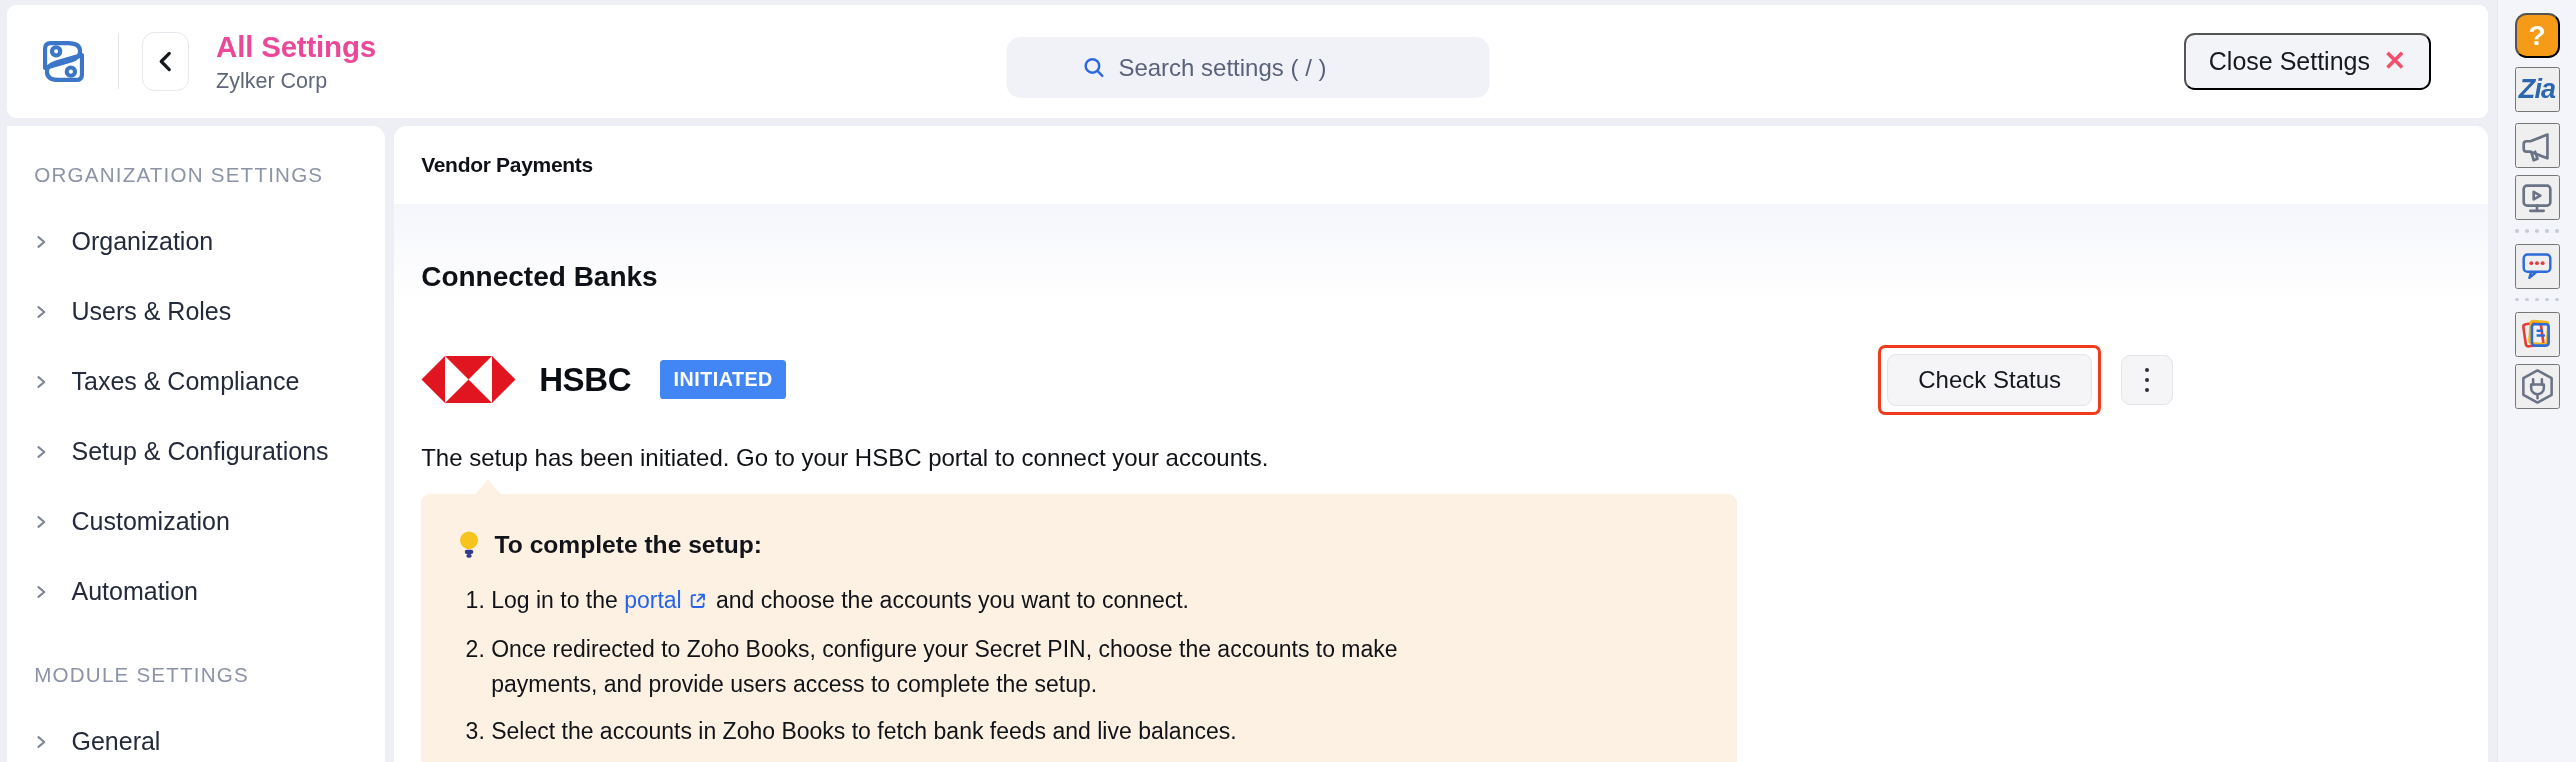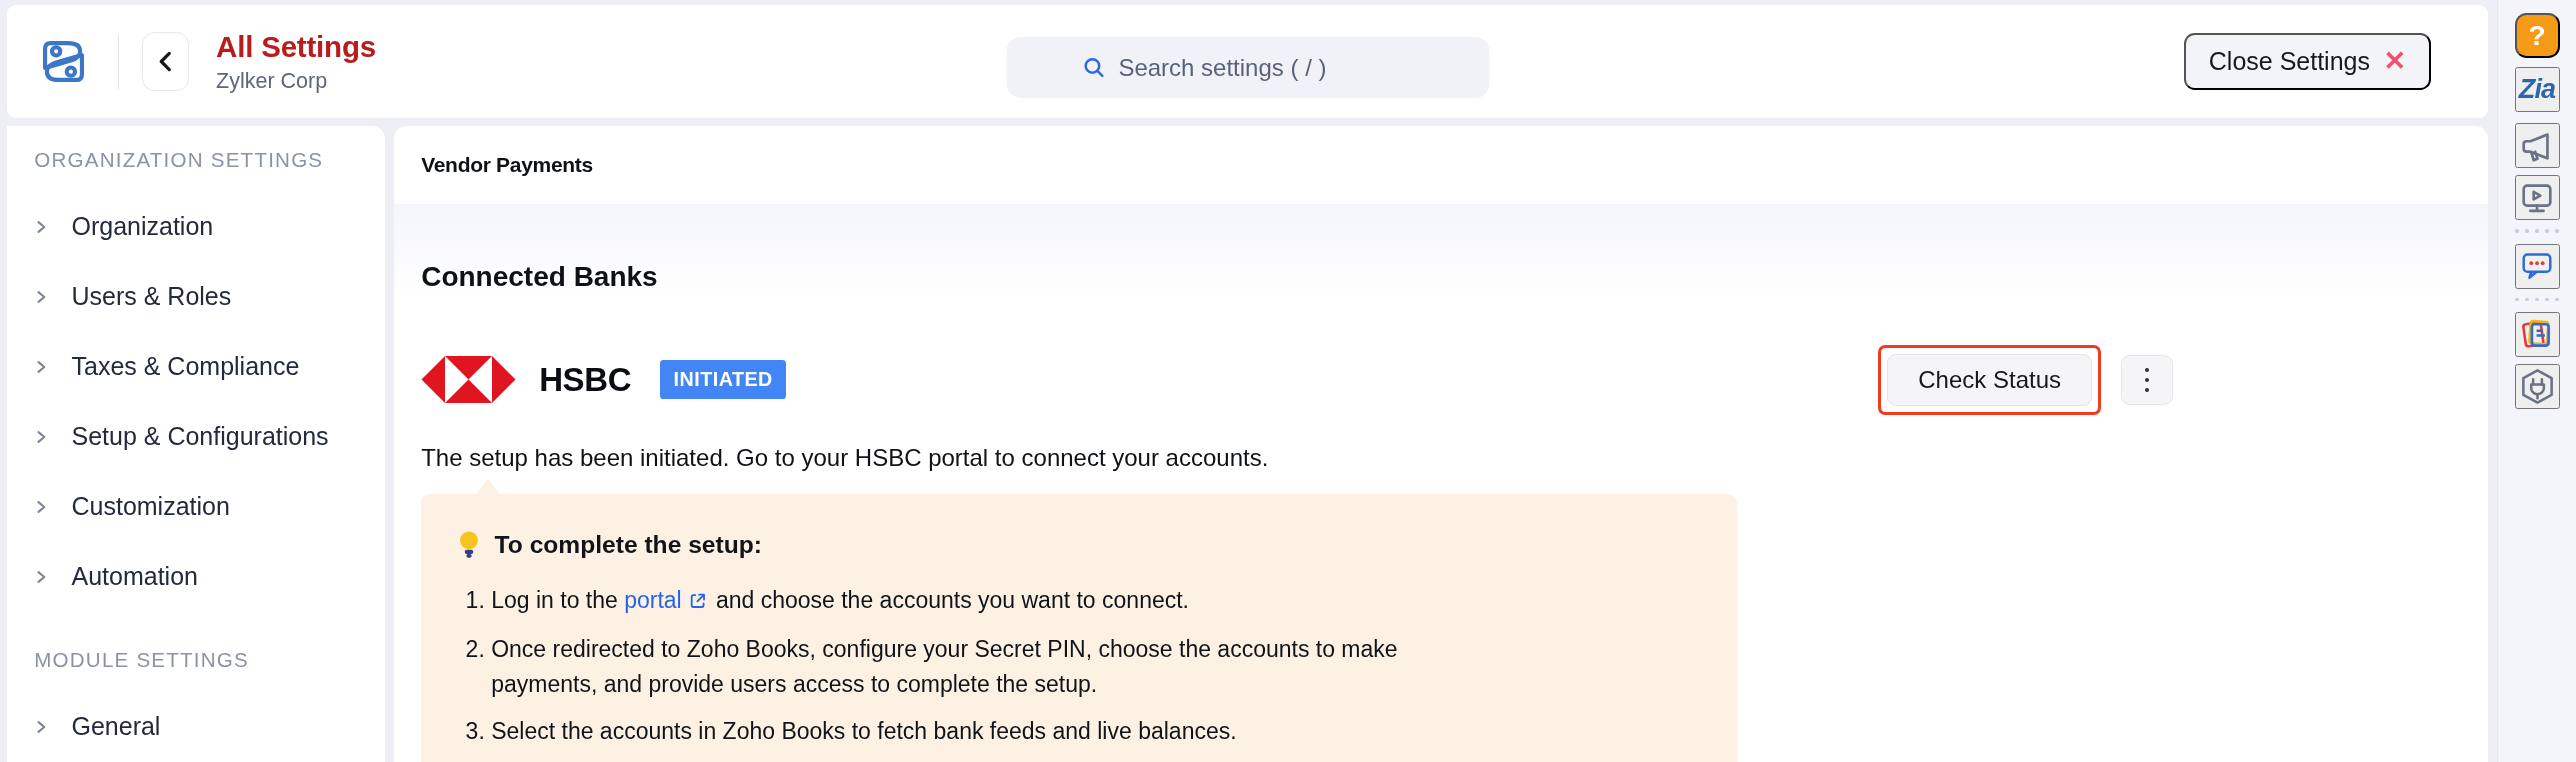--- a/index.html
+++ b/index.html
@@ -10,38 +10,38 @@
   .main-col { width:2497px; display:flex; flex-direction:column; padding:5.4px 9px 0 7.2px; }
 
   
   .topbar { height:113px; background:#fff; border-radius:9px; display:flex; align-items:center;
             position:relative; padding:0 25px; flex:none; }
   .logo-btn { width:63px; height:63px; display:flex; align-items:center; justify-content:center; cursor:pointer; }
   .v-divider { width:0.9px; height:55px; background:#e3e5eb; margin:0 23px; }
   .back-btn { width:47px; height:59px; border:0.9px solid #e6e8ee; border-radius:12.5px; background:#fff;
               display:flex; align-items:center; justify-content:center; cursor:pointer; }
   .titles { margin-left:27px; }
-  .title { font-size:29.5px; font-weight:700; color:#b91c1c; letter-spacing:-0.2px;text-align:right; }
+  .title { font-size:29.5px; font-weight:700; color:#ec4899; letter-spacing:-0.2px;text-align:right; }
   .subtitle { font-size:21.5px; color:#5d6779; margin-top:5.4px; }
   .search-pill { position:absolute; left:50%; transform:translateX(-50%); top:32px; width:483px; height:61px;
                  background:#f1f2f8; border-radius:14.3px; display:flex; align-items:center; justify-content:center; gap:11.6px; }
   .search-pill input { border:none; outline:none; background:transparent; font-size:24px; color:#45506a;
                        width:295px; font-family:inherit; }
   .search-pill input::placeholder { color:#58627a; opacity:1; }
   .close-btn { position:absolute; right:57px; top:28px; height:57px; background:#f3f4f7; border-radius:10.7px;
                display:flex; align-items:center; gap:13.4px; padding:0 23px; font-size:25px; color:#16191f; cursor:pointer; }
   .close-x { color:#f2506f; font-size:27px; font-weight:700; line-height:1; }
 
   
   .content-row { flex:1; display:flex; margin-top:7.2px; gap:9px; min-height:0; }
 
   
   .sidebar { width:378px; flex:none; background:#fff; border-radius:0 12.5px 0 0; padding:3.6px 9px 0 27px; }
   .sec-heading { font-size:20.6px; color:#8b93a6; letter-spacing:1.2px; font-weight:500; margin-top:36px; }
-  .sec-heading.first { margin-top:19px; }
+  .sec-heading.first { margin-top:34px; }
   .side-list { list-style:none; margin-top:19.7px; }
   .side-item { display:flex; align-items:center; gap:23px; height:70px; cursor:pointer; }
   .side-item .label { font-size:25px; color:#232a3b; }
 
   
   .panel { flex:1; background:#fff; border-radius:12.5px 12.5px 0 0; display:flex; flex-direction:column; min-width:0; }
   .page-title { font-size:21px; font-weight:700; color:#0e1116; margin:27px 0 0 27px; letter-spacing:-0.3px; }
   .h-divider { height:0.9px; background:#e3e5ed; margin-top:27px; }
   .panel-body { flex:1; background:linear-gradient(#f5f6fb, #ffffff 98px); }
   .section-title { font-size:28px; font-weight:700; color:#0e1116; margin:57px 0 0 27px; }

